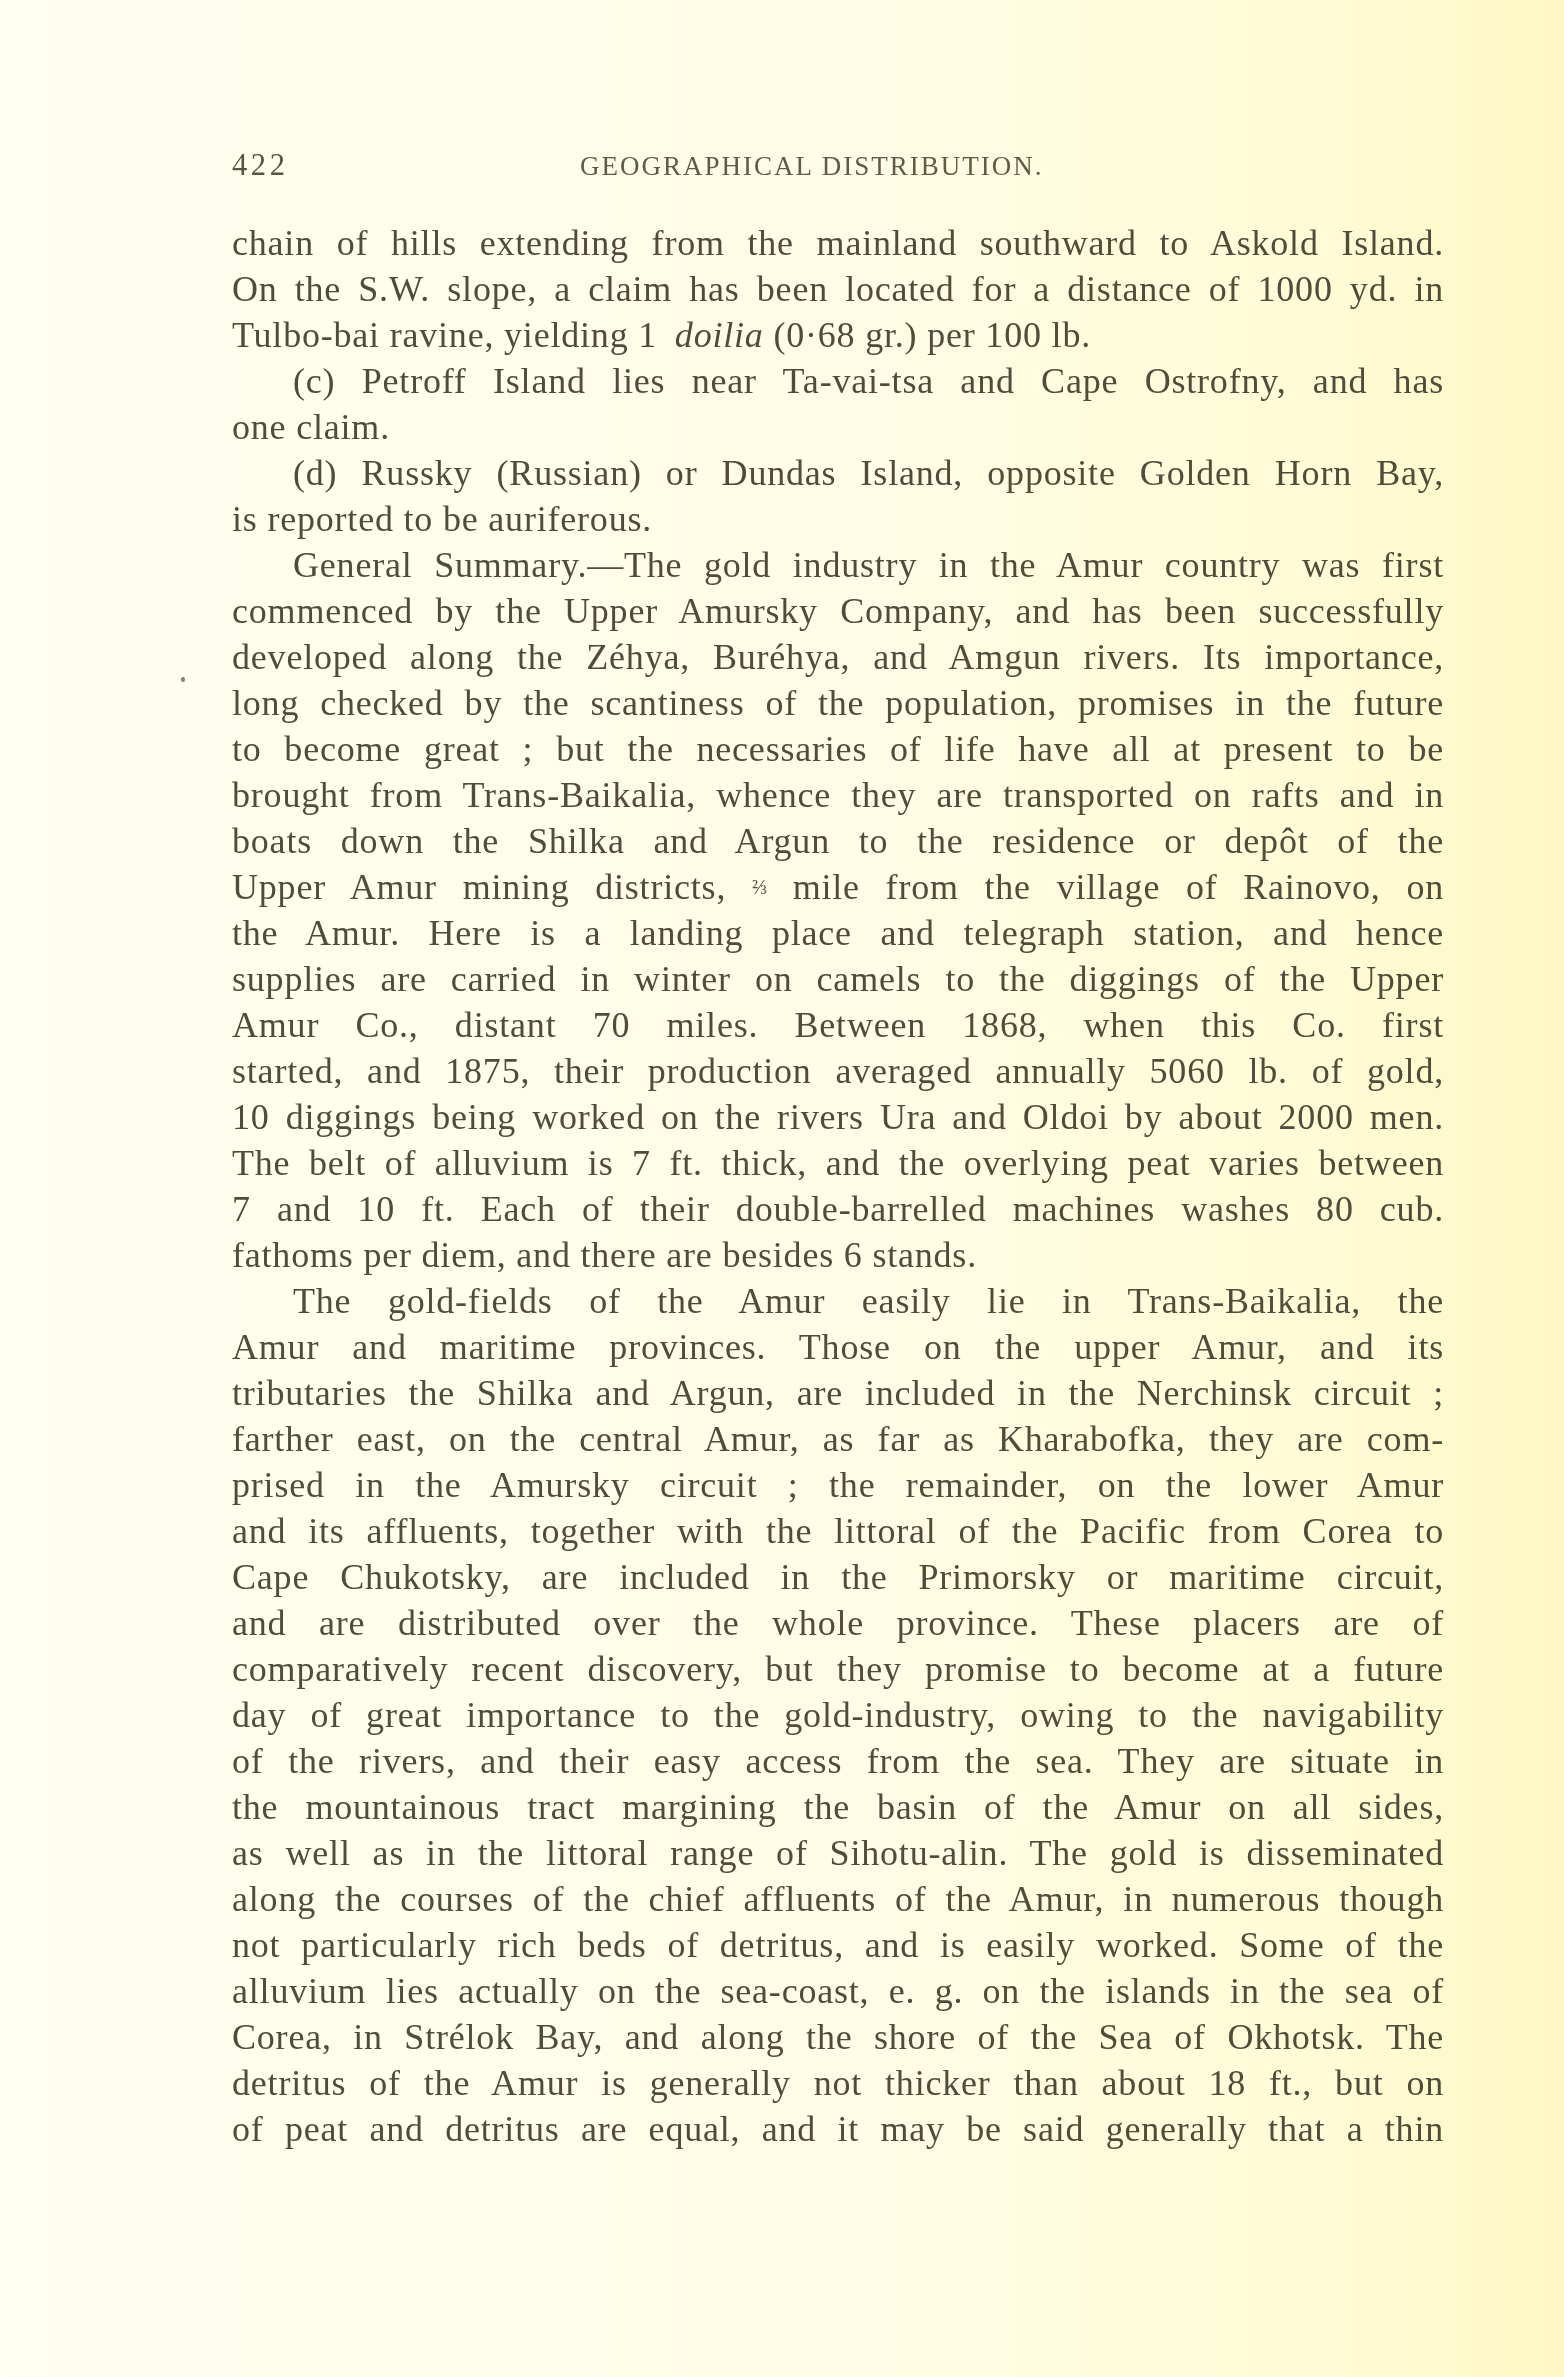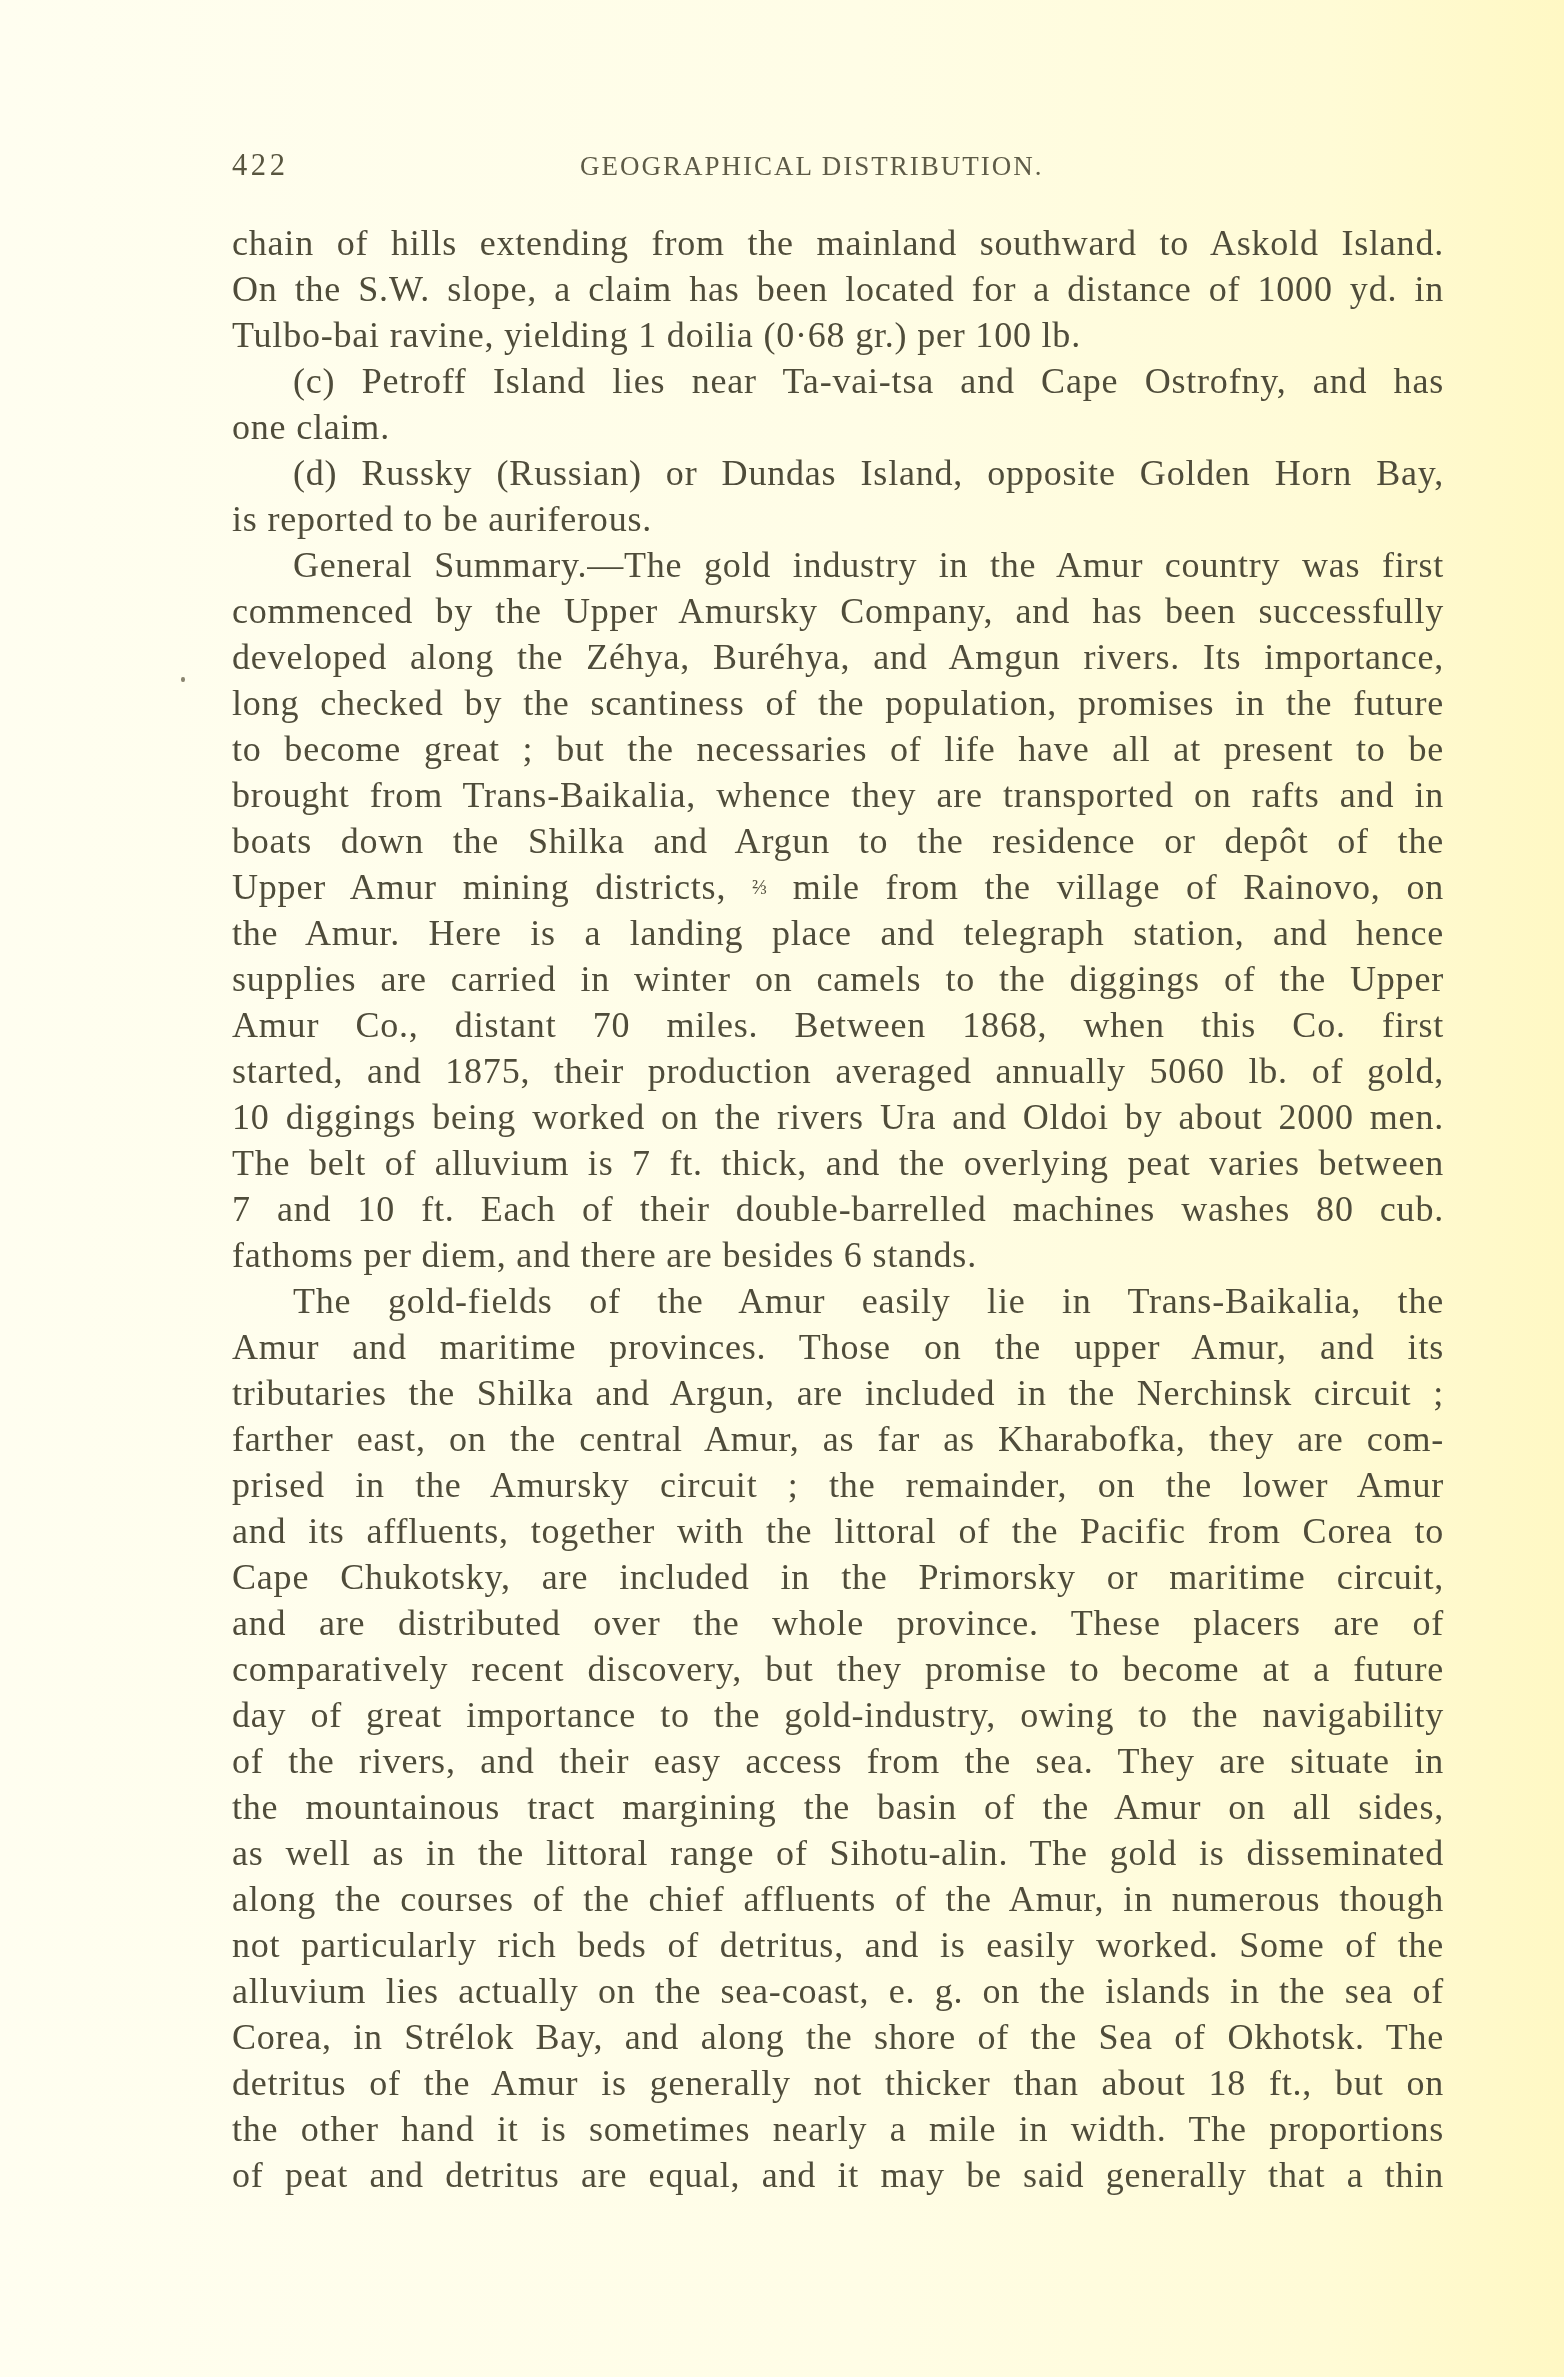--- a/index.html
+++ b/index.html
@@ -63,20 +63,22 @@
       text-align-last: justify;
       letter-spacing: 0.8px;
     }
     .line.last {
       text-align-last: left;
     }
     .line.indent {
       padding-left: 61px;
     }
     .italic {
+      font-style: italic;
+      margin-left: 8px;
     }
     .fraction {
       font-size: 20px;
       vertical-align: 5.4px;
       letter-spacing: 0;
     }
     .speck {
       position: absolute;
       left: 181px;
       top: 677px;
@@ -136,19 +138,18 @@
     <span class="line">comparatively recent discovery, but they promise to become at a future</span>
     <span class="line">day of great importance to the gold-industry, owing to the navigability</span>
     <span class="line">of the rivers, and their easy access from the sea.  They are situate in</span>
     <span class="line">the mountainous tract margining the basin of the Amur on all sides,</span>
     <span class="line">as well as in the littoral range of Sihotu-alin.  The gold is disseminated</span>
     <span class="line">along the courses of the chief affluents of the Amur, in numerous though</span>
     <span class="line">not particularly rich beds of detritus, and is easily worked.  Some of the</span>
     <span class="line">alluvium lies actually on the sea-coast, e. g. on the islands in the sea of</span>
     <span class="line">Corea, in Strélok Bay, and along the shore of the Sea of Okhotsk.  The</span>
     <span class="line">detritus of the Amur is generally not thicker than about 18 ft., but on</span>
-    <span class="line">the other hand it is sometimes nearly a mile in width.  The proportions</span>
     <span class="line">of peat and detritus are equal, and it may be said generally that a thin</span>
   </div>
 
   <span class="speck"></span>
 </div>
 
 
 </body></html>

